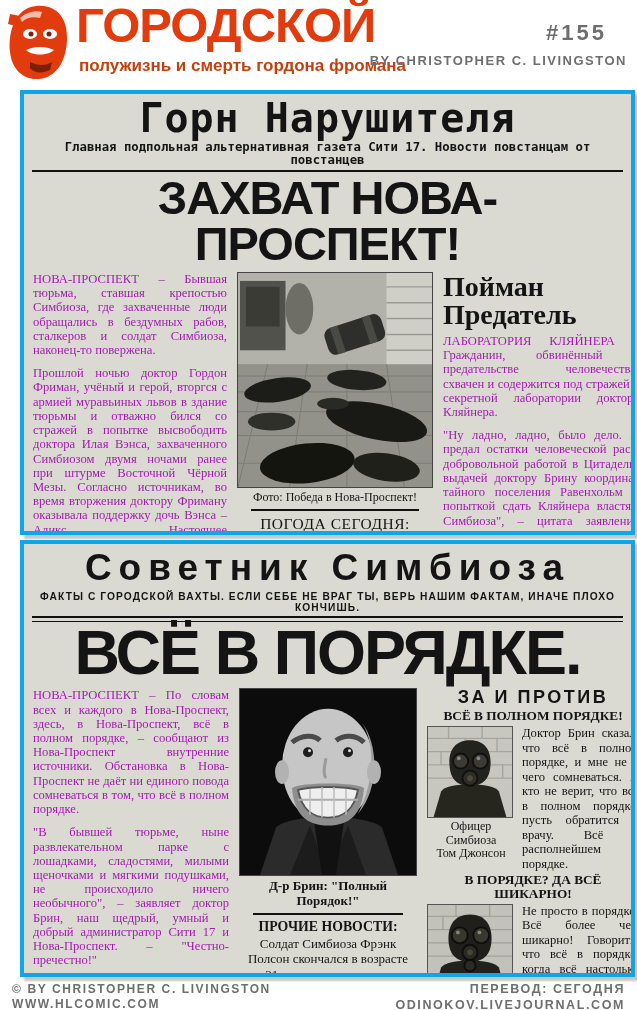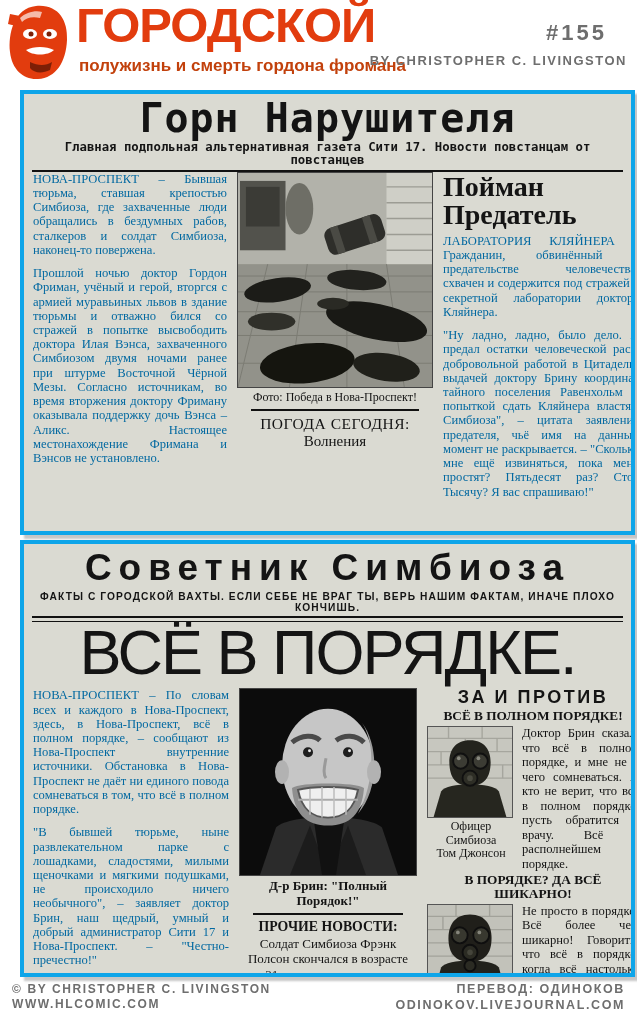--- a/index.html
+++ b/index.html
@@ -48,21 +48,21 @@
     font-weight:bold; font-size:12.3px; margin:0 8px; padding-bottom:2px;
     border-bottom:2px solid #111; line-height:1.1;
   }
   .head1 {
     text-align:center; font-weight:bold; font-size:47px; line-height:0.98;
     letter-spacing:-1px; margin:3px 4px 5px;
   }
   .cols { display:flex; gap:10px; margin:0 9px; }
   .serif {
     font-family:"Liberation Serif", serif; font-size:12.6px; line-height:1.13;
-    text-align:justify; color:#0369a1;
+    text-align:justify; color:#a21caf;
   }
   .serif p { margin-bottom:9px; }
   .c1a { width:194px; flex:none; }
   .c1b { width:196px; flex:none; }
   .c1c { width:196px; flex:none; }
   .photo-frame { border:1px solid #444; display:block; width:100%; }
   .caption1 {
     font-family:"Liberation Serif", serif; font-weight:normal; font-size:12px;
     text-align:center; margin-top:3px; line-height:1.1;
   }
@@ -78,21 +78,21 @@
   .mast2 {
     text-align:center; font-weight:bold; font-size:37px; letter-spacing:7px;
     line-height:1.15; margin-top:3px;
   }
   .tag2 {
     text-align:center; font-weight:bold; font-size:10.2px; letter-spacing:1.1px;
     margin:1px 8px 0; padding-bottom:3px; border-bottom:2px solid #111;
   }
   .thin-rule { border-top:1.5px solid #111; margin:3px 8px 0; }
   .head2 {
-    text-align:center; font-weight:normal; font-size:63px; line-height:0.95;
+    text-align:center; font-weight:bold; font-size:63px; line-height:0.95;
     letter-spacing:-2px; margin:1px 0 6px; white-space:nowrap;
   }
   .c2a { width:196px; flex:none; }
   .c2b { width:178px; flex:none; }
   .c2c { width:212px; flex:none; }
   .caption2 {
     font-family:"Liberation Serif", serif; font-weight:bold; font-size:13px;
     text-align:center; margin-top:3px; line-height:1.1;
   }
   .other-news { text-align:center; font-family:"Liberation Serif", serif; }
@@ -147,20 +147,21 @@
   </span>
   <div class="hdr-logo">ГОРОДСКОЙ</div>
   <div class="hdr-sub">полужизнь и смерть гордона фромана</div>
   <div class="hdr-issue">#155</div>
   <div class="hdr-byline">BY CHRISTOPHER C. LIVINGSTON</div>
 </div>
 
 <div class="paper" id="paper1">
   <div class="mast1">Горн Нарушителя</div>
   <div class="tag1">Главная подпольная альтернативная газета Сити 17. Новости повстанцам от повстанцев</div>
+  <div class="head1">ЗАХВАТ НОВА-ПРОСПЕКТ!</div>
 
   <div class="cols">
 
     <div class="c1a serif">
       <p>НОВА-ПРОСПЕКТ – Бывшая тюрьма, ставшая крепостью Симбиоза, где захваченные люди обращались в бездумных рабов, сталкеров и солдат Симбиоза, наконец-то повержена.</p>
       <p>Прошлой ночью доктор Гордон Фриман, учёный и герой, вторгся с армией муравьиных львов в здание тюрьмы и отважно бился со стражей в попытке высвободить доктора Илая Вэнса, захваченного Симбиозом двумя ночами ранее при штурме Восточной Чёрной Мезы. Согласно источникам, во время вторжения доктору Фриману оказывала поддержку дочь Вэнса – Аликс. Настоящее местонахождение Фримана и Вэнсов не установлено.</p>
 
     </div>
 
     <div class="c1b">
@@ -353,15 +354,15 @@
       </div>
     </div>
   </div>
 </div>
 
 <div class="ftr-left">
   <div>© BY CHRISTOPHER C. LIVINGSTON</div>
   <div>WWW.HLCOMIC.COM</div>
 </div>
 <div class="ftr-right">
-  <div>ПЕРЕВОД: ОДИНОКОВ</div>
+  <div>ПЕРЕВОД: СЕГОДНЯ</div>
   <div>ODINOKOV.LIVEJOURNAL.COM</div>
 </div>
 
 </body></html>

